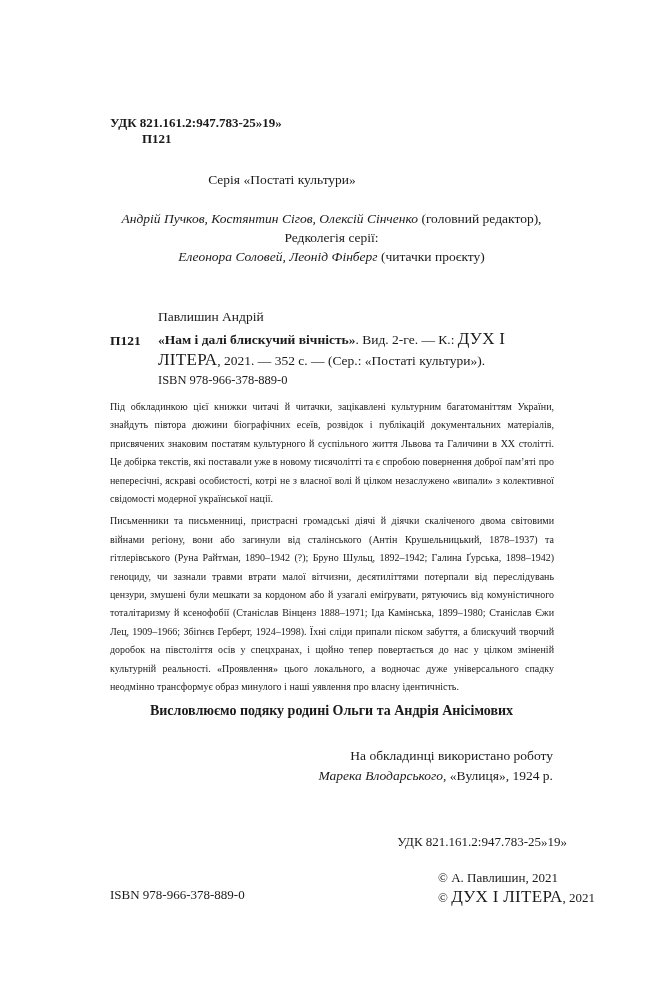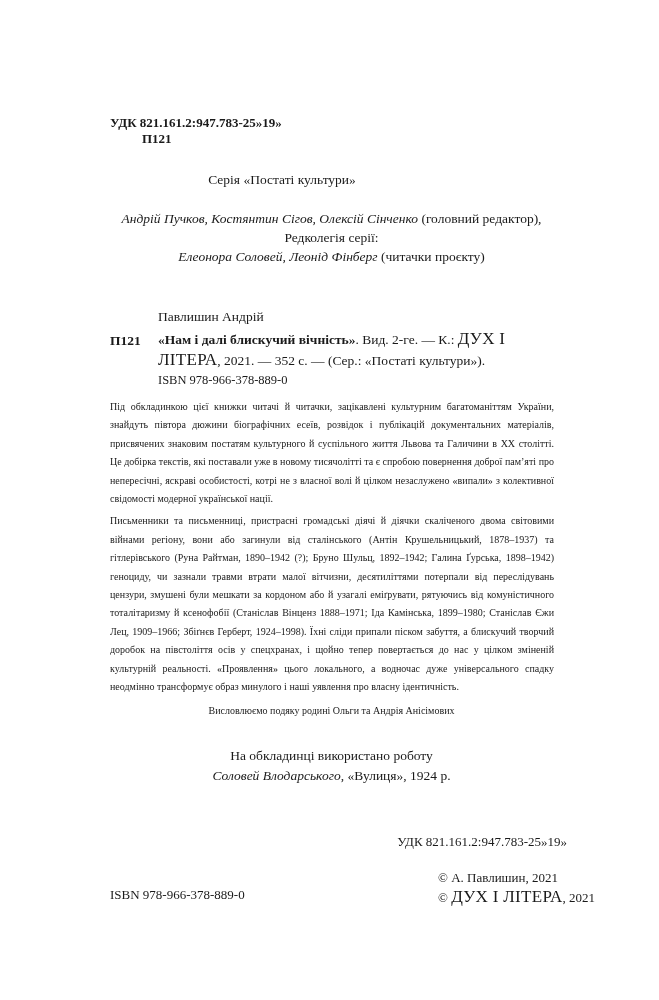--- a/index.html
+++ b/index.html
@@ -58,25 +58,25 @@
     .annot {
       left: 110px; width: 444px; top: 398px;
       font-size: 10px; line-height: 18.4px;
       text-align: justify;
     }
     .annot p { margin: 0 0 4px 0; hyphens: auto; }
 
     
     .thanks {
       left: 110px; width: 443px; top: 701px;
-      text-align: center; font-size: 10px; font-weight: normal; line-height: 20px;
+      text-align: center; font-size: 14px; font-weight: bold; line-height: 20px;
     }
     .cover {
       left: 110px; width: 443px; top: 746px;
-      text-align: center; font-size: 13.5px; line-height: 20px;
+      text-align: right; font-size: 13.5px; line-height: 20px;
     }
 
     
     .udk-bottom {
       right: 92px; top: 834px;
       font-size: 13px;
     }
     .isbn-bottom {
       left: 110px; top: 887px;
       font-size: 13px;
@@ -123,21 +123,21 @@
   <p>Письменники та письменниці, пристрасні громадські діячі й діячки скаліченого двома світовими війнами регіону, вони або загинули від сталінського (Антін Крушельницький, 1878–1937) та гітлерівського (Руна Райтман, 1890–1942 (?); Бруно Шульц, 1892–1942; Галина Ґурська, 1898–1942) геноциду, чи зазнали травми втрати малої вітчизни, десятиліттями потерпали від переслідувань цензури, змушені були мешкати за кордоном або й узагалі еміґрувати, рятуючись від комуністичного тоталітаризму й ксенофобії (Станіслав Вінценз 1888–1971; Іда Камінська, 1899–1980; Станіслав Єжи Лец, 1909–1966; Збіґнєв Герберт, 1924–1998). Їхні сліди припали піском забуття, а блискучий творчий доробок на півстоліття осів у спецхранах, і щойно тепер повертається до нас у цілком зміненій культурній реальності. «Проявлення» цього локального, а водночас дуже універсального спадку неодмінно трансформує образ минулого і наші уявлення про власну ідентичність.</p>
 </div>
 
 <div class="abs thanks">
   <div>Висловлюємо подяку родині Ольги та Андрія Анісімових</div>
 </div>
 
 <div class="abs cover">
   <div>На обкладинці використано роботу</div>
   <div>
-    <span class="it">Соловей Влодарського</span><span>, «Вулиця», 1924 р.</span>
+    <span class="it">Марека Влодарського</span><span>, «Вулиця», 1924 р.</span>
   </div>
 </div>
 
 <div class="abs udk-bottom">УДК 821.161.2:947.783-25»19»</div>
 
 <div class="abs isbn-bottom">ISBN 978-966-378-889-0</div>
 
 <div class="abs copyright">
   <div>© А. Павлишин, 2021</div>
   <div>

